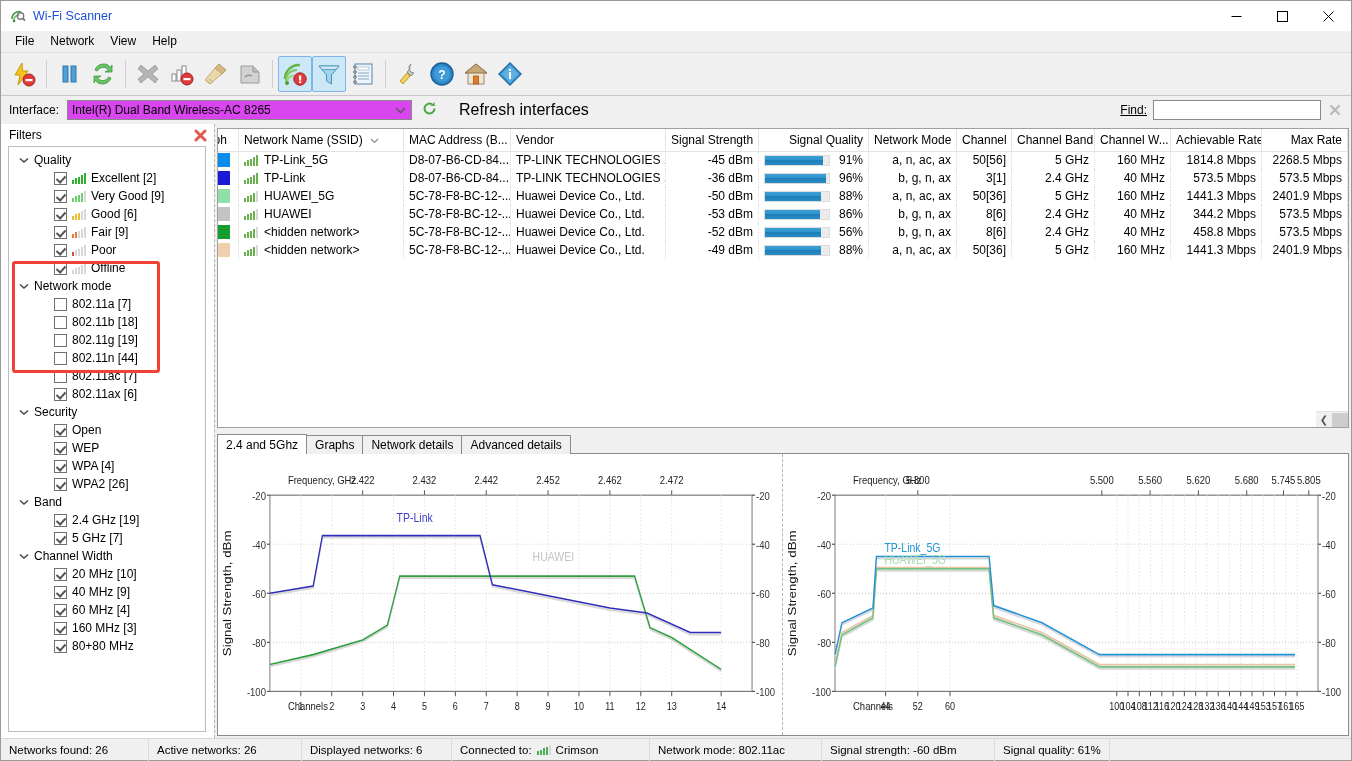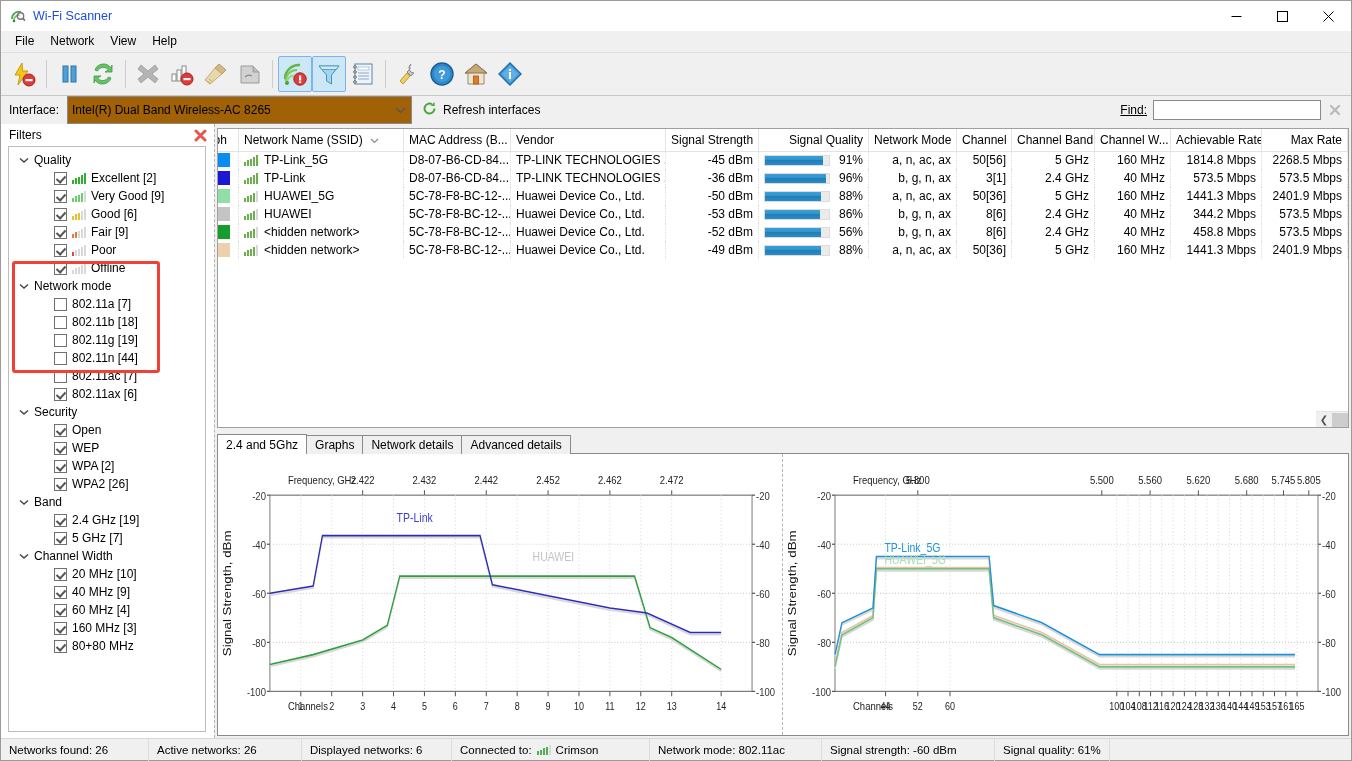--- a/index.html
+++ b/index.html
@@ -72,34 +72,34 @@
 
   
   .ifacebar {
     height: 28px; flex: 0 0 28px;
     display: flex; align-items: center;
     padding-left: 8px; position: relative;
     background: #f0f0f0;
   }
   .iface-label { font-size: 12px; margin-right: 8px; }
   .iface-combo {
-    width: 345px; height: 28px;
-    background: #a16207;
+    width: 345px; height: 20px;
+    background: #d946ef;
     border: 1px solid #8a8a8a;
     display: flex; align-items: center;
     padding-left: 4px; font-size: 12px;
     position: relative;
   }
   .iface-combo .chev {
     position: absolute; right: 5px; top: 0; height: 100%;
     display: flex; align-items: center;
   }
   .refresh-ifaces {
-    display: flex; align-items: center; margin-left: 10px; gap: 6px;
-    font-size: 12px;
+    display: flex; align-items: center; margin-left: 10px; gap: 22px;
+    font-size: 16px;
   }
   .findbox {
     position: absolute; right: 8px; top: 0; height: 28px;
     display: flex; align-items: center; gap: 6px;
   }
   .findbox .find-label { font-size: 12px; text-decoration: underline; }
   .find-input {
     width: 168px; height: 20px;
     background: #fff; border: 1px solid #8a8a8a;
     font-size: 12px; padding: 0 3px;
@@ -610,21 +610,21 @@
           <div class="leaf-row">
             <span class="cbx on"></span>
             <span class="leaf-text">Open</span>
           </div>
           <div class="leaf-row">
             <span class="cbx on"></span>
             <span class="leaf-text">WEP</span>
           </div>
           <div class="leaf-row">
             <span class="cbx on"></span>
-            <span class="leaf-text">WPA [2]</span>
+            <span class="leaf-text">WPA [4]</span>
           </div>
           <div class="leaf-row">
             <span class="cbx on"></span>
             <span class="leaf-text">WPA2 [26]</span>
           </div>
           <div class="grp-row">
             <span class="grp-chev">
               <svg width="10" height="7" viewBox="0 0 10 7">
                 <path d="M1 1.5 L5 5 L9 1.5" stroke="#444" stroke-width="1.4" fill="none"></path>
               </svg>

